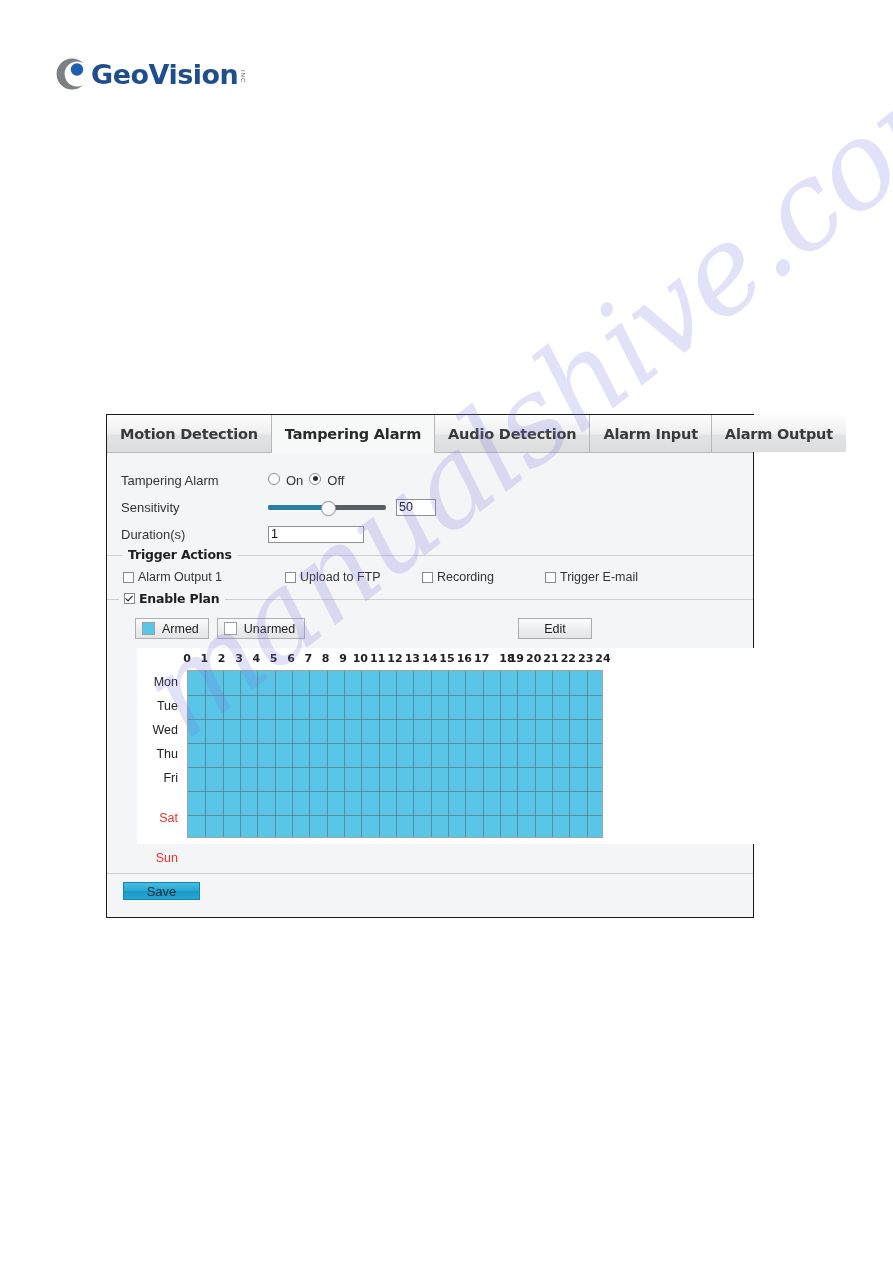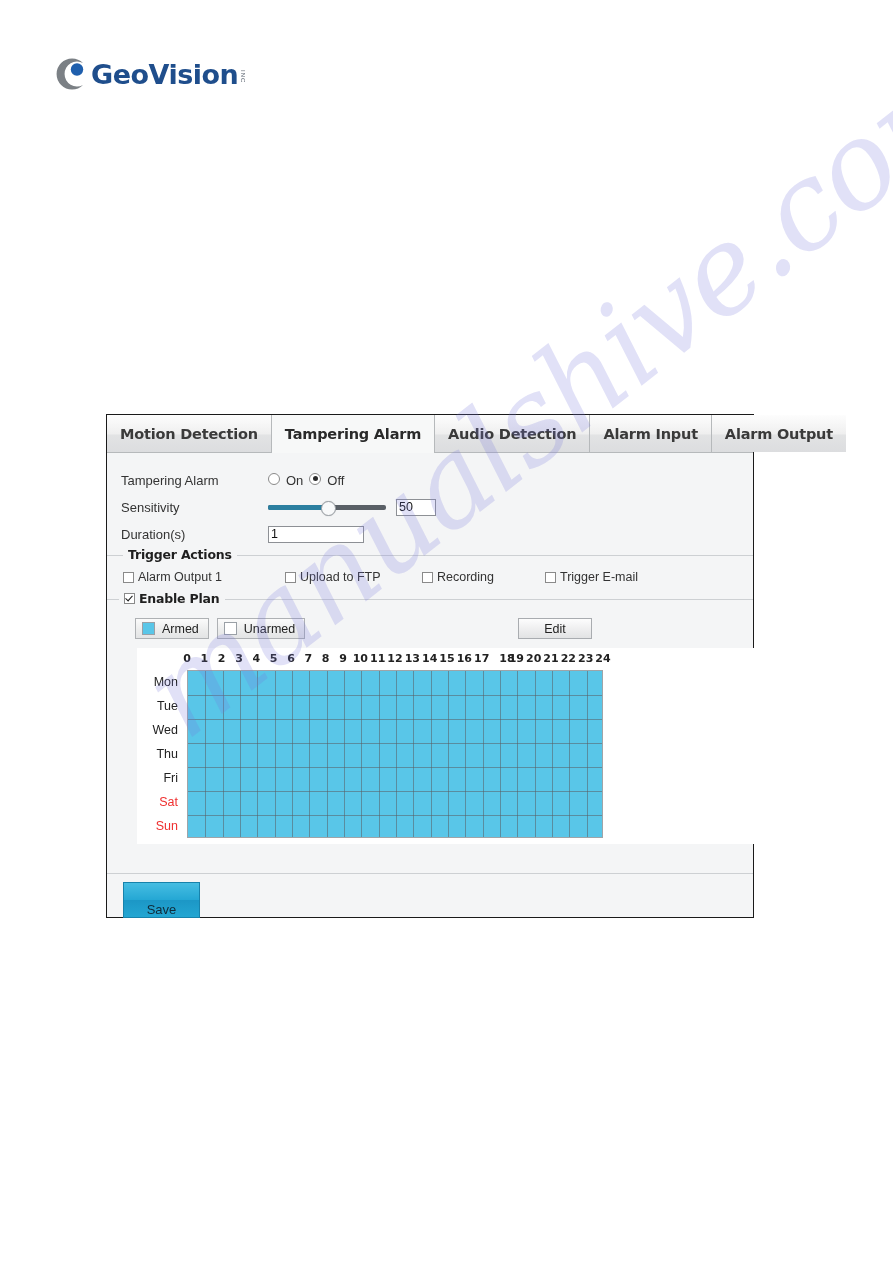--- a/index.html
+++ b/index.html
@@ -373,21 +373,21 @@
   }
   .day-lbl {
     height: 24px;
     line-height: 24px;
     font-size: 12.5px;
     color: #222;
     text-align: right;
     padding-right: 7px;
     font-family: "Liberation Sans", sans-serif;
   }
-  .day-lbl.weekend { color: #ef2f2f; }
+  .day-lbl.weekend { color: #ef2f2f; margin-top: 16px; }
   .grid {
     position: absolute;
     left: 50px;
     top: 22px;
     width: 416px;
     height: 168px;
     background: #59c6e8;
     border: 1px solid #9fa4a8;
     box-sizing: border-box;
   }
@@ -413,28 +413,28 @@
     height: 44px;
     border-top: 1px solid #cdd0d3;
     background: #f4f5f6;
     box-sizing: border-box;
   }
   .save-btn {
     position: absolute;
     left: 16px;
     top: 8px;
     width: 77px;
-    height: 36px;
+    height: 18px;
     background: linear-gradient(to bottom, #46bde2 0%, #24a7d4 50%, #1c97c6 51%, #23a6d2 100%);
     border: 1px solid #1782ab;
     color: #0f2b3a;
     font-size: 13px;
     font-weight: normal;
     display: flex;
-    align-items: flex-end;
+    align-items: center;
     justify-content: center;
     cursor: pointer;
     box-sizing: border-box;
     font-family: "Liberation Sans", sans-serif;
   }
 </style>
 </head>
 <body>
 
 <div class="logo-wrap">

